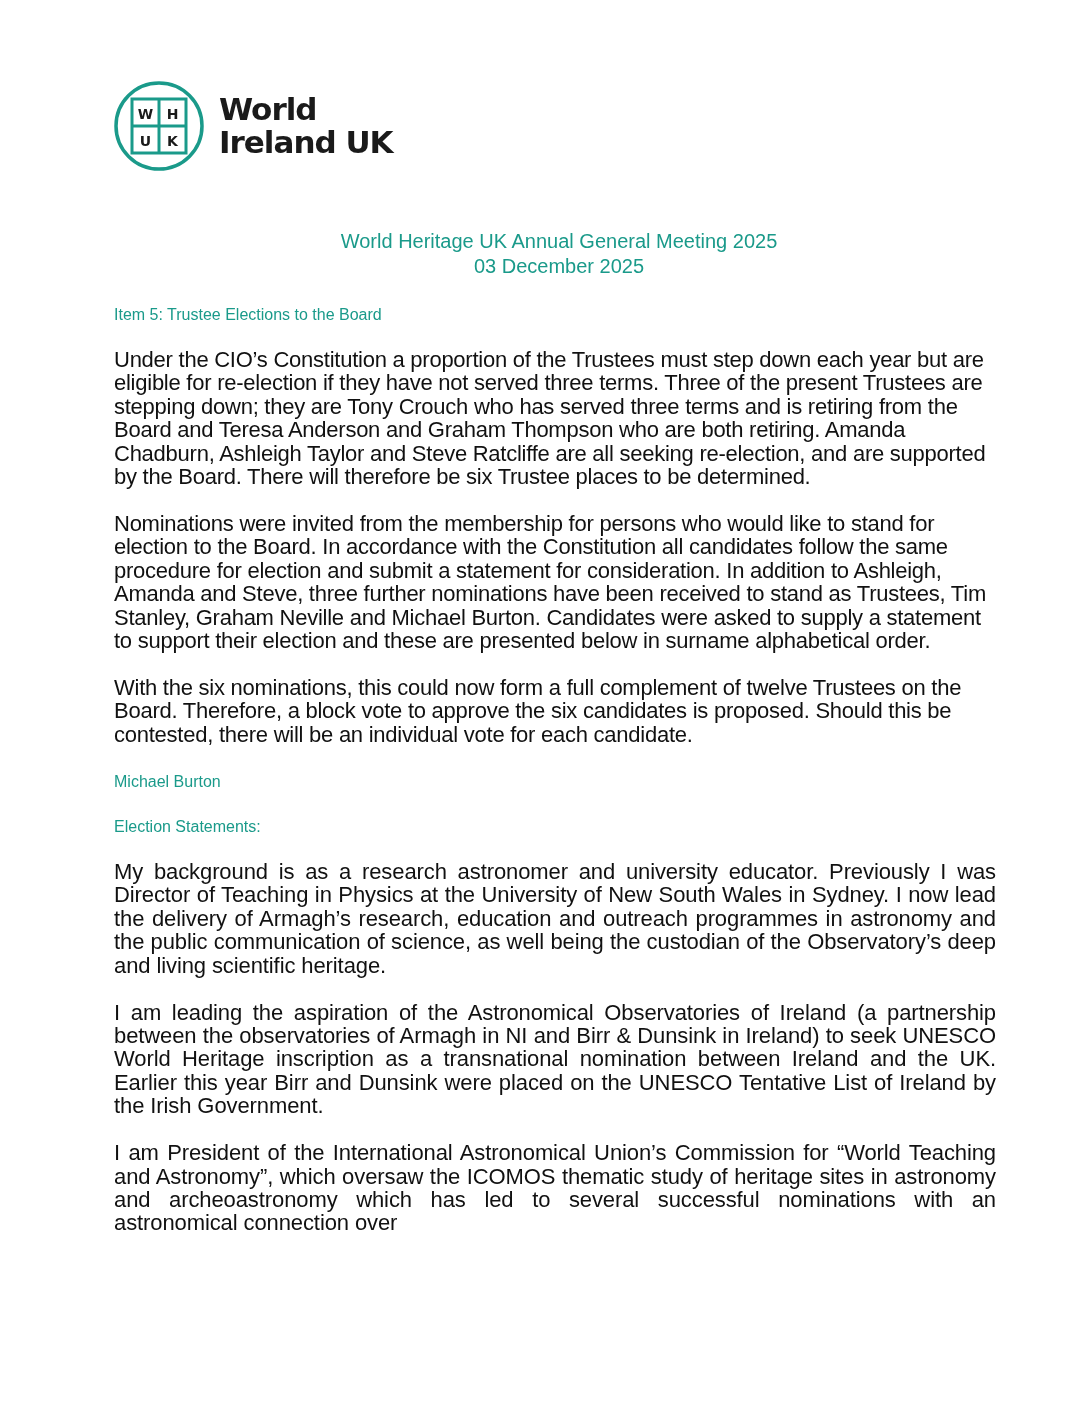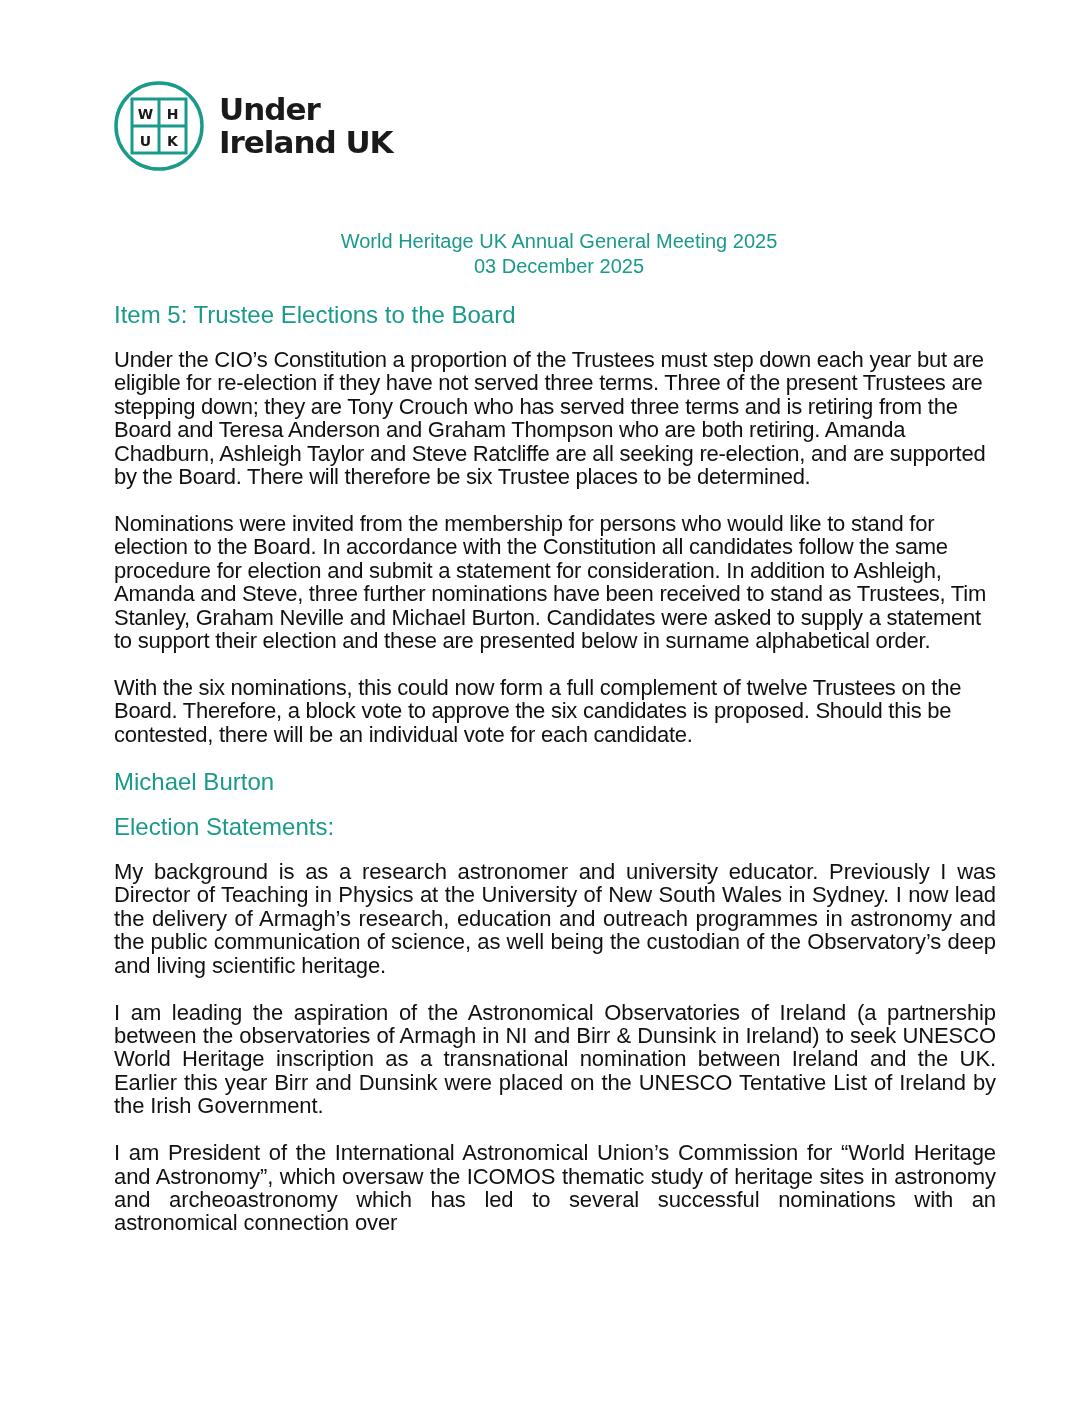--- a/index.html
+++ b/index.html
@@ -9,58 +9,58 @@
     font-family: "Liberation Sans", sans-serif; color: #111111;
   }
   .logo { position: absolute; left: 113px; top: 80px; height: 92px; display: flex; align-items: center; }
   .logo svg { display: block; }
   .logo-text {
     margin-left: 14px; font-family: "DejaVu Sans", sans-serif; font-weight: bold;
     font-size: 31px; line-height: 33px; color: #1a1a1a; letter-spacing: -1px;
   }
   .title-block { position: absolute; left: 0; width: 1118px; top: 229px; text-align: center; color: #1a9a8a; font-size: 20px; line-height: 25px; }
   .content { position: absolute; left: 114px; top: 303px; width: 882px; }
-  .heading { color: #1a9a8a; font-size: 24px; line-height: 23px; margin: 0 0 22px 0; }
+  .heading { color: #1a9a8a; font-size: 16px; line-height: 23px; margin: 0 0 22px 0; }
   .para { font-size: 22px; line-height: 23.4px; margin: 0 0 23.6px 0; letter-spacing: -0.25px; }
   .justify { text-align: justify; letter-spacing: -0.1px; }
 </style>
 </head>
 <body>
 
 <div class="page">
 
   <div class="logo">
     <svg width="92" height="92" viewBox="0 0 92 92">
       <circle cx="46" cy="46" r="43" fill="none" stroke="#1a9a8a" stroke-width="3.5"></circle>
       <rect x="19" y="19" width="54" height="54" fill="none" stroke="#1a9a8a" stroke-width="3"></rect>
       <line x1="46" y1="19" x2="46" y2="73" stroke="#1a9a8a" stroke-width="3"></line>
       <line x1="19" y1="46" x2="73" y2="46" stroke="#1a9a8a" stroke-width="3"></line>
       <text x="32.5" y="38.5" text-anchor="middle" font-family="DejaVu Sans, sans-serif" font-weight="bold" font-size="14" fill="#1a1a1a">W</text>
       <text x="59.5" y="38.5" text-anchor="middle" font-family="DejaVu Sans, sans-serif" font-weight="bold" font-size="14" fill="#1a1a1a">H</text>
       <text x="32.5" y="65.5" text-anchor="middle" font-family="DejaVu Sans, sans-serif" font-weight="bold" font-size="14" fill="#1a1a1a">U</text>
       <text x="59.5" y="65.5" text-anchor="middle" font-family="DejaVu Sans, sans-serif" font-weight="bold" font-size="14" fill="#1a1a1a">K</text>
     </svg>
     <div class="logo-text">
-      <div>Under</div>
+      <div>World</div>
       <div>Ireland UK</div>
     </div>
   </div>
 
   <div class="title-block">
     <div>World Heritage UK Annual General Meeting 2025</div>
     <div>03 December 2025</div>
   </div>
 
   <div class="content">
     <div class="heading">Item 5: Trustee Elections to the Board</div>
     <p class="para">Under the CIO’s Constitution a proportion of the Trustees must step down each year but are eligible for re-election if they have not served three terms.  Three of the present Trustees are stepping down; they are Tony Crouch who has served three terms and is retiring from the Board and Teresa Anderson and Graham Thompson who are both retiring.  Amanda Chadburn, Ashleigh Taylor and Steve Ratcliffe are all seeking re-election, and are supported by the Board.  There will therefore be six Trustee places to be determined.</p>
     <p class="para">Nominations were invited from the membership for persons who would like to stand for election to the Board.  In accordance with the Constitution all candidates follow the same procedure for election and submit a statement for consideration.   In addition to Ashleigh, Amanda and Steve, three further nominations have been received to stand as Trustees, Tim Stanley, Graham Neville and Michael Burton. Candidates were asked to supply a statement to support their election and these are presented below in surname alphabetical order.</p>
     <p class="para">With the six nominations, this could now form a full complement of twelve Trustees on the Board. Therefore, a block vote to approve the six candidates is proposed.  Should this be contested, there will be an individual vote for each candidate.</p>
 
     <div class="heading">Michael Burton</div>
     <div class="heading">Election Statements:</div>
 
     <p class="para justify">My background is as a research astronomer and university educator. Previously I was Director of Teaching in Physics at the University of New South Wales in Sydney.  I now lead the delivery of Armagh’s research, education and outreach programmes in astronomy and the public communication of science, as well being the custodian of the Observatory’s deep and living scientific heritage.</p>
     <p class="para justify">I am leading the aspiration of the Astronomical Observatories of Ireland (a partnership between the observatories of Armagh in NI and Birr &amp; Dunsink in Ireland) to seek UNESCO World Heritage inscription as a transnational nomination between Ireland and the UK. Earlier this year Birr and Dunsink were placed on the UNESCO Tentative List of Ireland by the Irish Government.</p>
-    <p class="para justify">I am President of the International Astronomical Union’s Commission for “World Heritage and Astronomy”, which oversaw the ICOMOS thematic study of heritage sites in astronomy and archeoastronomy which has led to several successful nominations with an astronomical connection over</p>
+    <p class="para justify">I am President of the International Astronomical Union’s Commission for “World Teaching and Astronomy”, which oversaw the ICOMOS thematic study of heritage sites in astronomy and archeoastronomy which has led to several successful nominations with an astronomical connection over</p>
   </div>
 
 </div>
 
 </body></html>

